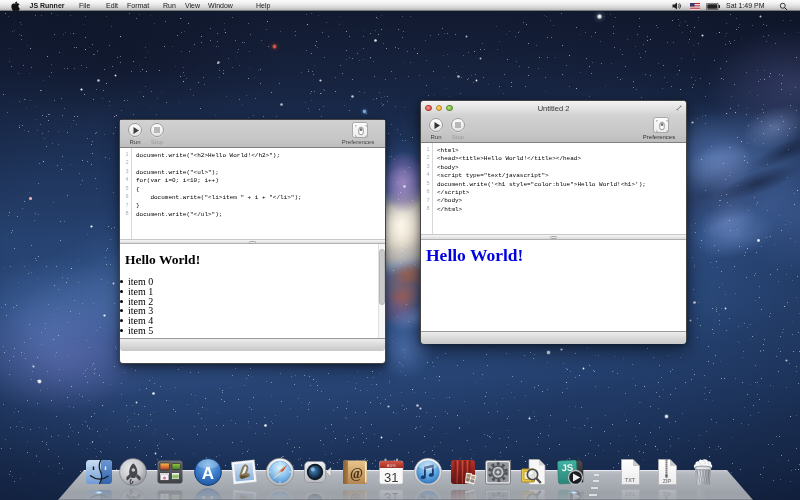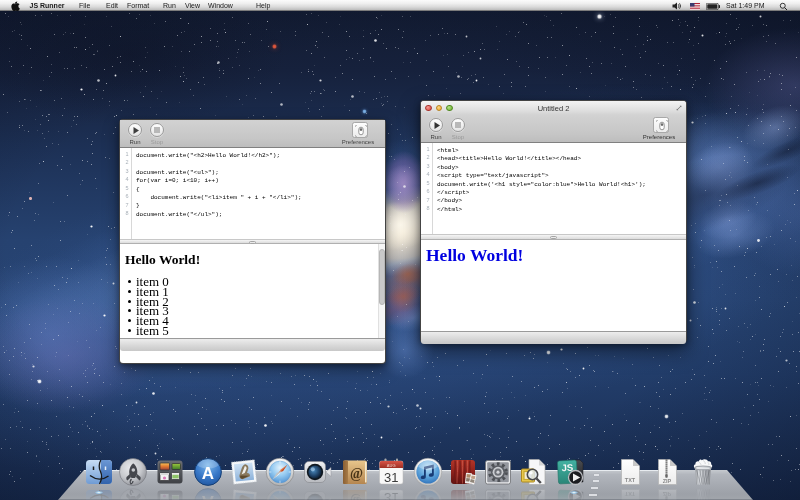--- a/index.html
+++ b/index.html
@@ -270,21 +270,21 @@
 {
     document.write("&lt;li&gt;item " + i + "&lt;/li&gt;");
 }
 document.write("&lt;/ul&gt;");</div>
   </div>
   <div class="split">
       <div class="grip"></div>
     </div>
   <div class="outp">
     <div class="serif" style="position:absolute;left:5px;top:7.5px;font-size:13.5px;font-weight:bold;color:#000">Hello World!</div>
-    <div class="serif" style="position:absolute;left:16px;top:33px;font-size:13px;line-height:9.8px;color:#000">
+    <div class="serif" style="position:absolute;left:8px;top:33px;font-size:10px;line-height:9.8px;color:#000">
       <div><span style="position:absolute;left:-8px;top:3px;width:3px;height:3px;border-radius:50%;background:#000"></span>item 0</div>
       <div><span style="position:absolute;left:-8px;top:12.8px;width:3px;height:3px;border-radius:50%;background:#000"></span>item 1</div>
       <div><span style="position:absolute;left:-8px;top:22.6px;width:3px;height:3px;border-radius:50%;background:#000"></span>item 2</div>
       <div><span style="position:absolute;left:-8px;top:32.4px;width:3px;height:3px;border-radius:50%;background:#000"></span>item 3</div>
       <div><span style="position:absolute;left:-8px;top:42.2px;width:3px;height:3px;border-radius:50%;background:#000"></span>item 4</div>
       <div><span style="position:absolute;left:-8px;top:52px;width:3px;height:3px;border-radius:50%;background:#000"></span>item 5</div>
     </div>
     <div class="sbtrack">
         <div class="sbthumb" style="top:5px;height:56px"></div>
       </div>

